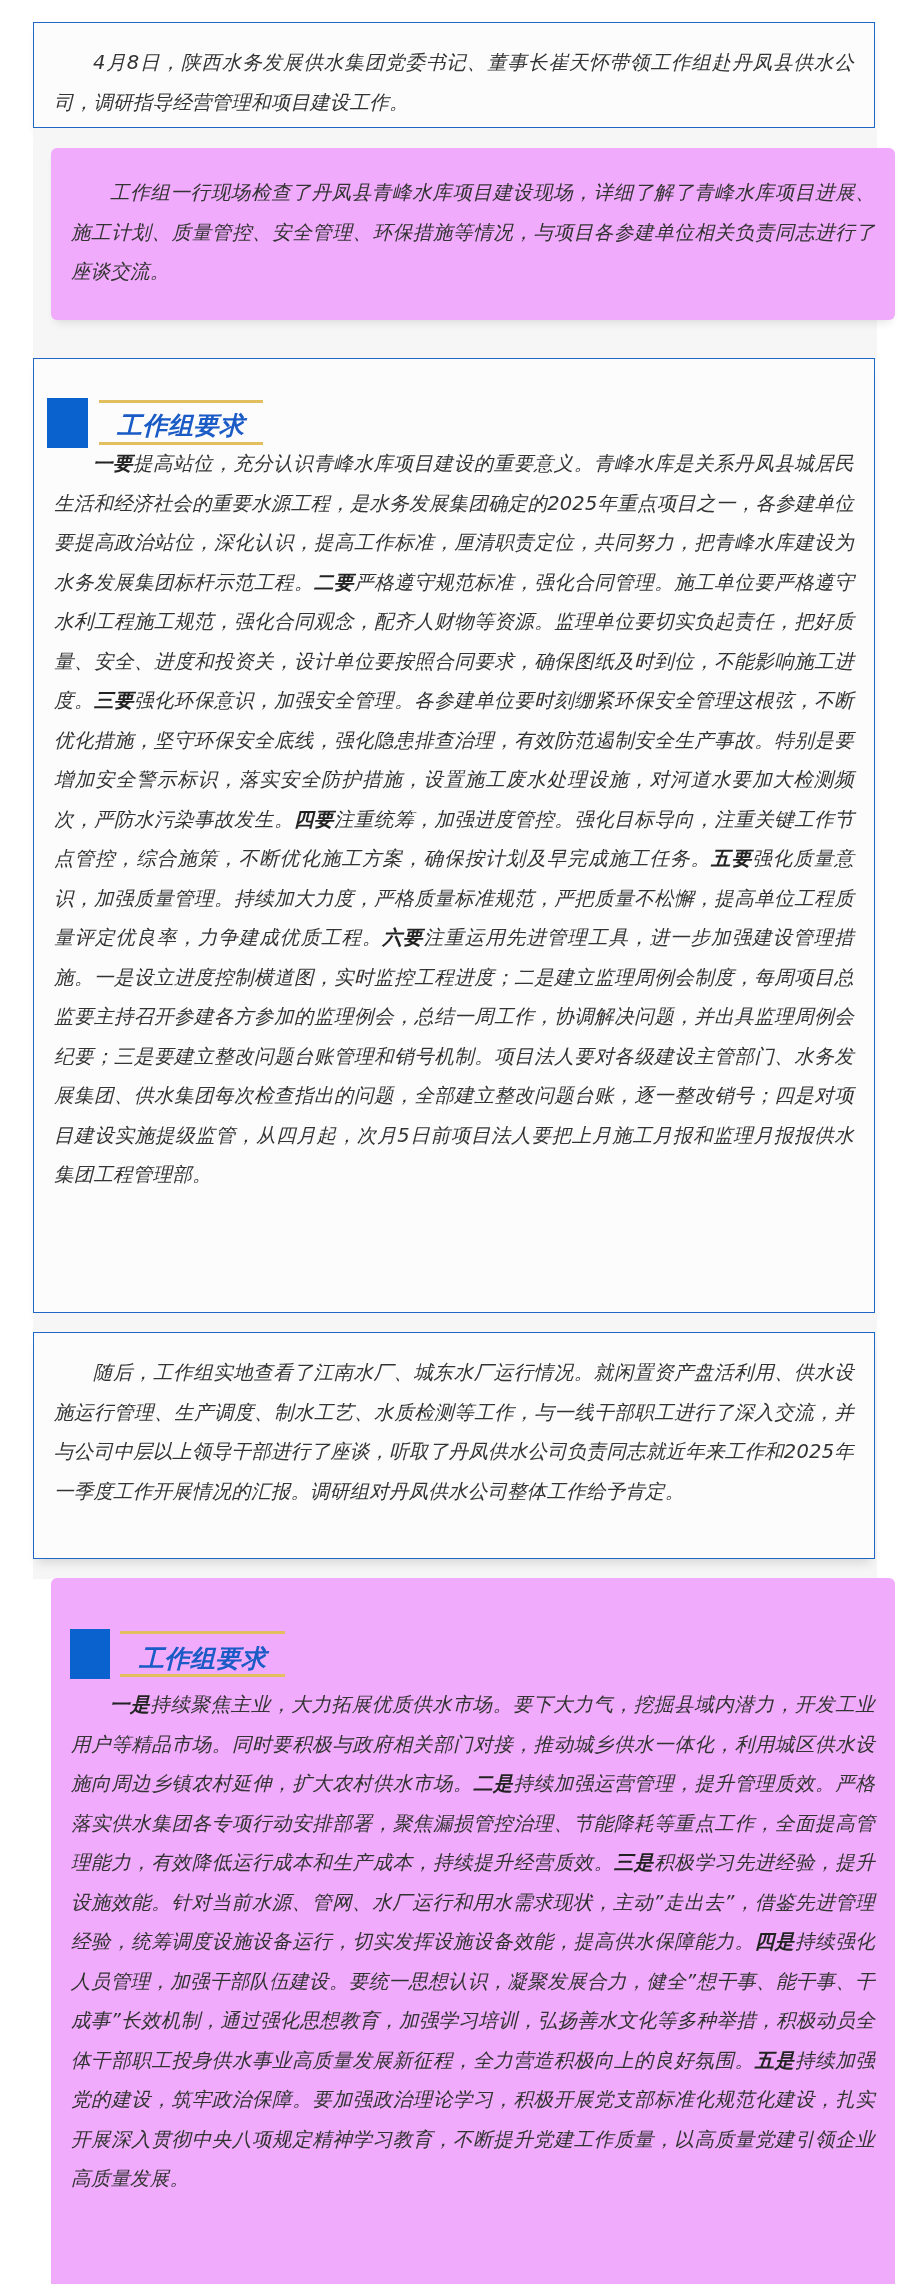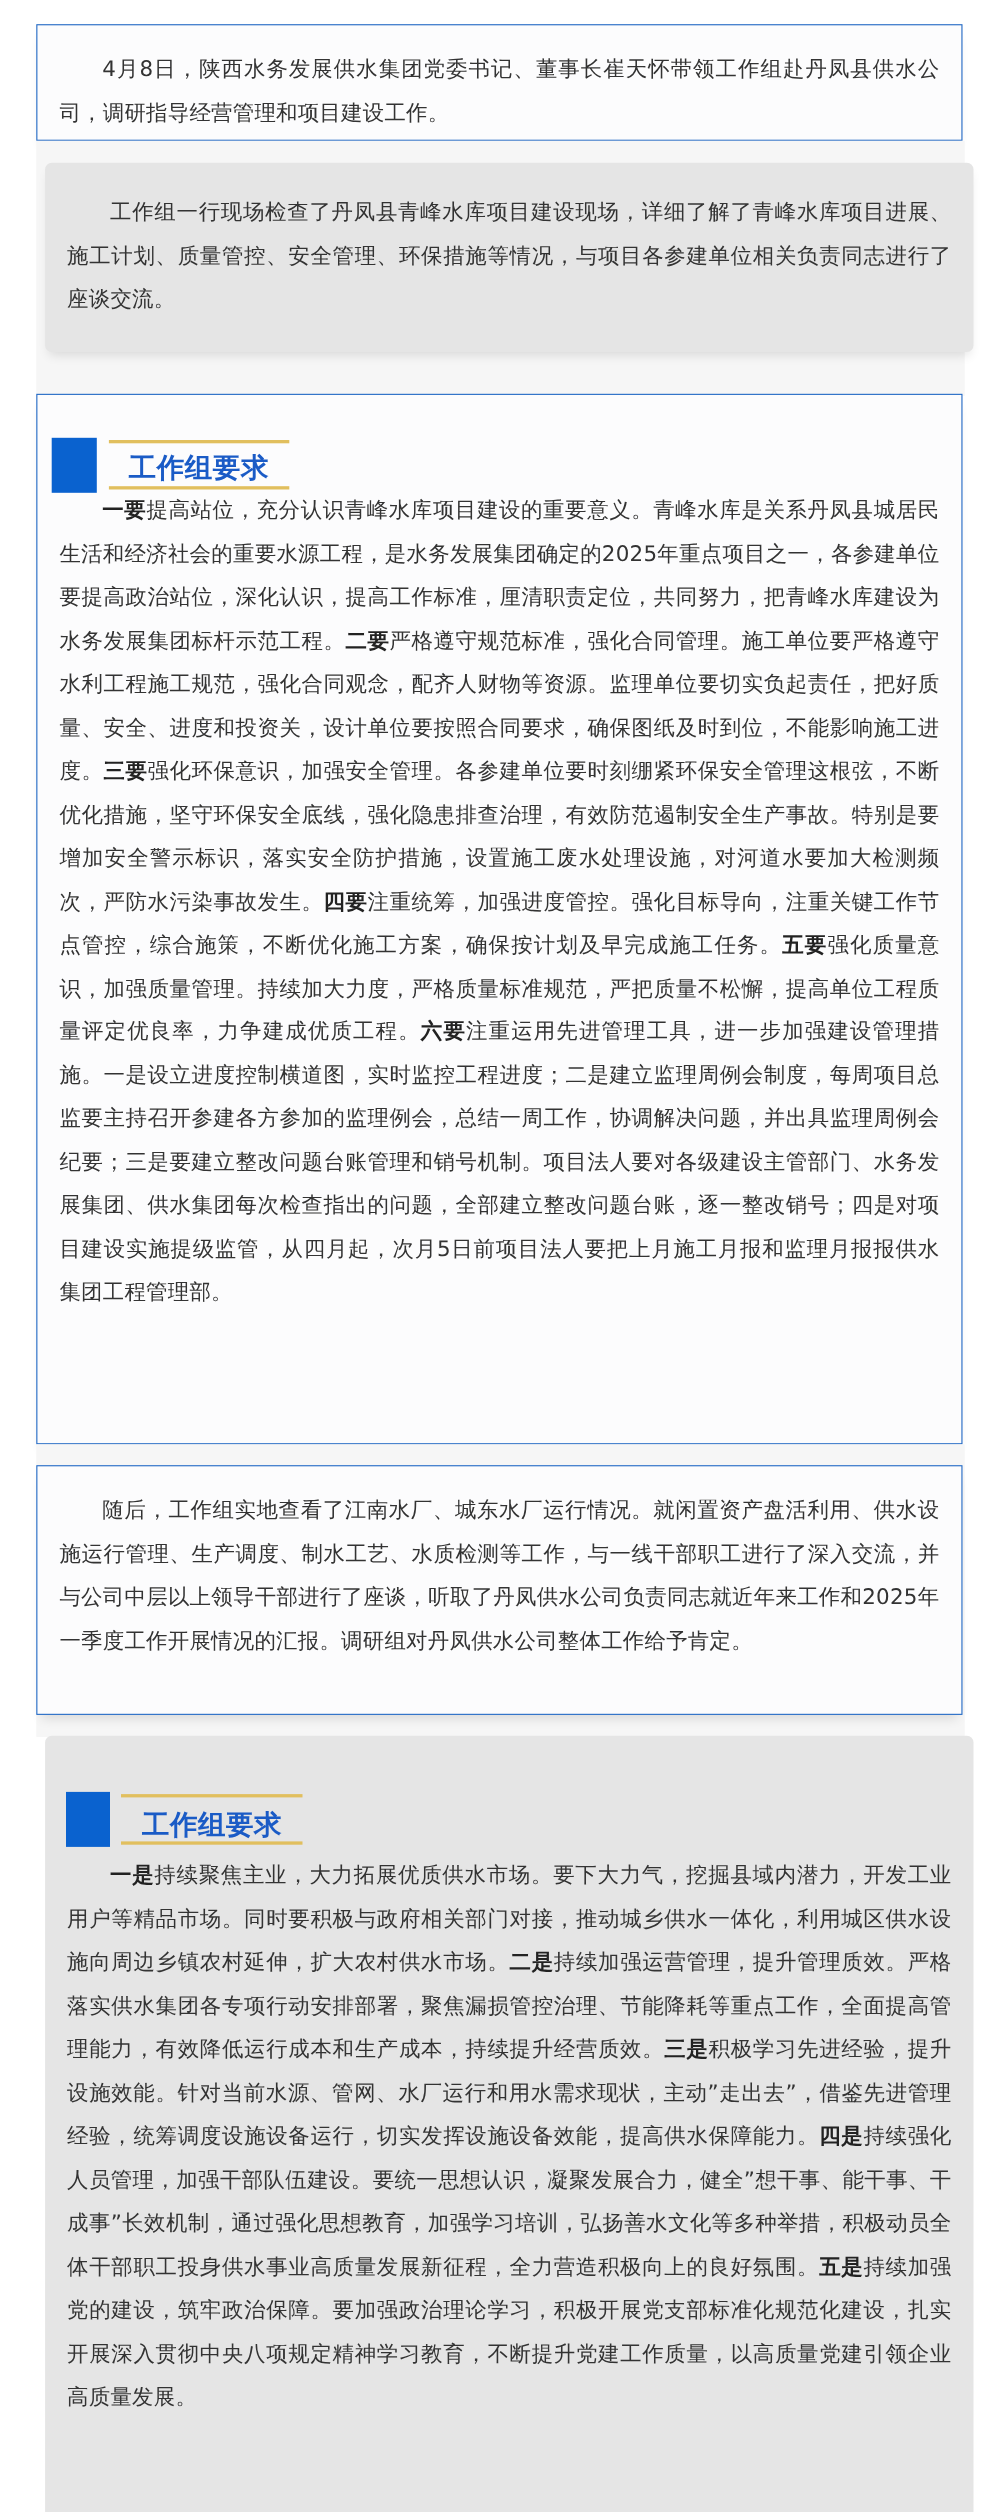--- a/index.html
+++ b/index.html
@@ -2,35 +2,35 @@
 <html><head>
 <meta charset="utf-8">
 <style>
   html, body { margin: 0; padding: 0; }
   body {
     width: 897px;
     background: #ffffff;
     font-family: "DejaVu Sans", "Liberation Sans", sans-serif;
     color: #333333;
   }
-  .page { position: relative; width: 897px; }
+  .page { position: relative; width: 897px; font-style: italic; }
   .box-bordered {
     position: absolute;
     left: 33px;
     width: 842px;
     border: 1.5px solid #1f67c4;
     background: #fcfcfd;
     box-sizing: border-box;
     box-shadow: 0 8px 10px -4px rgba(0,0,0,0.12);
   }
   .box-plain {
     position: absolute;
-    left: 41px;
+    left: 51px;
     width: 844px;
-    background: #e5e5e5;
+    background: #f0abfc;
     border-radius: 6px;
     box-sizing: border-box;
     box-shadow: 0 6px 10px -4px rgba(0,0,0,0.12);
   }
   .gray-band {
     position: absolute;
     left: 33px;
     width: 844px;
     background: #f6f6f6;
   }

